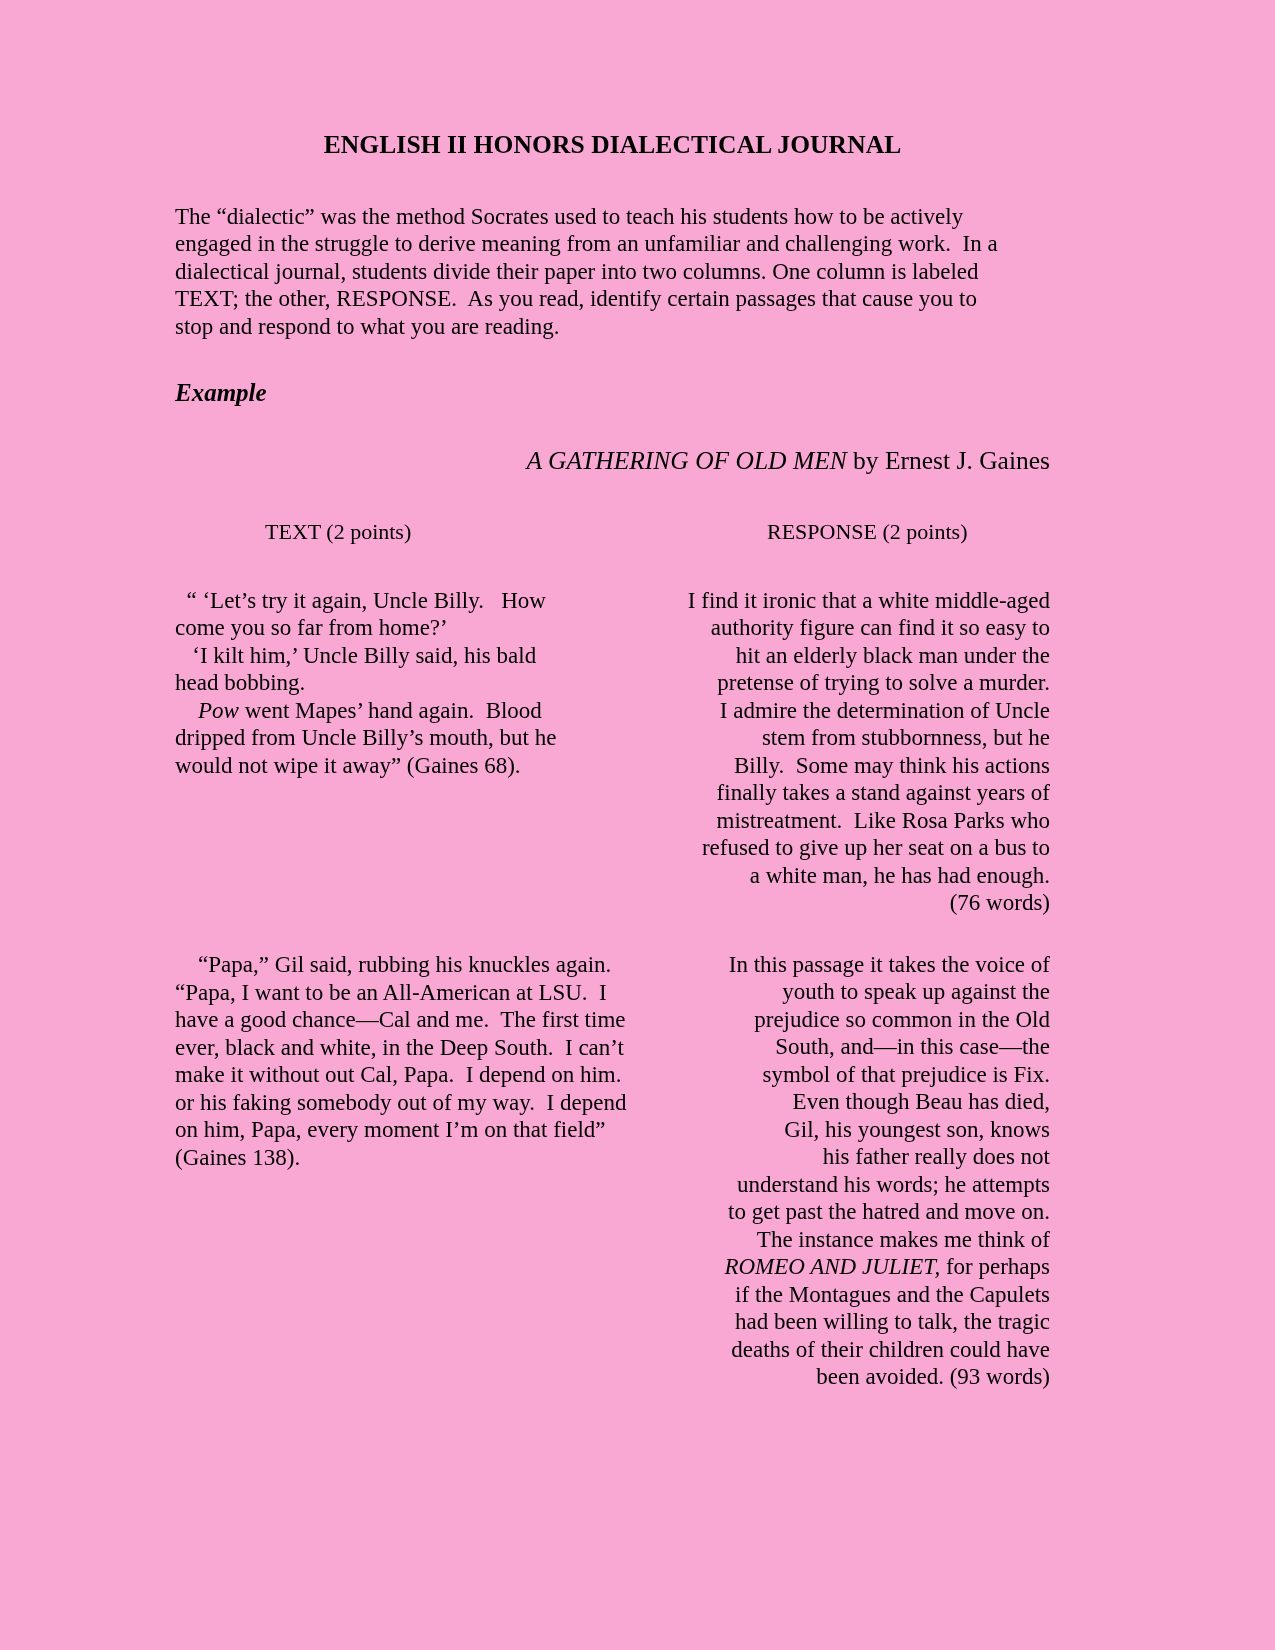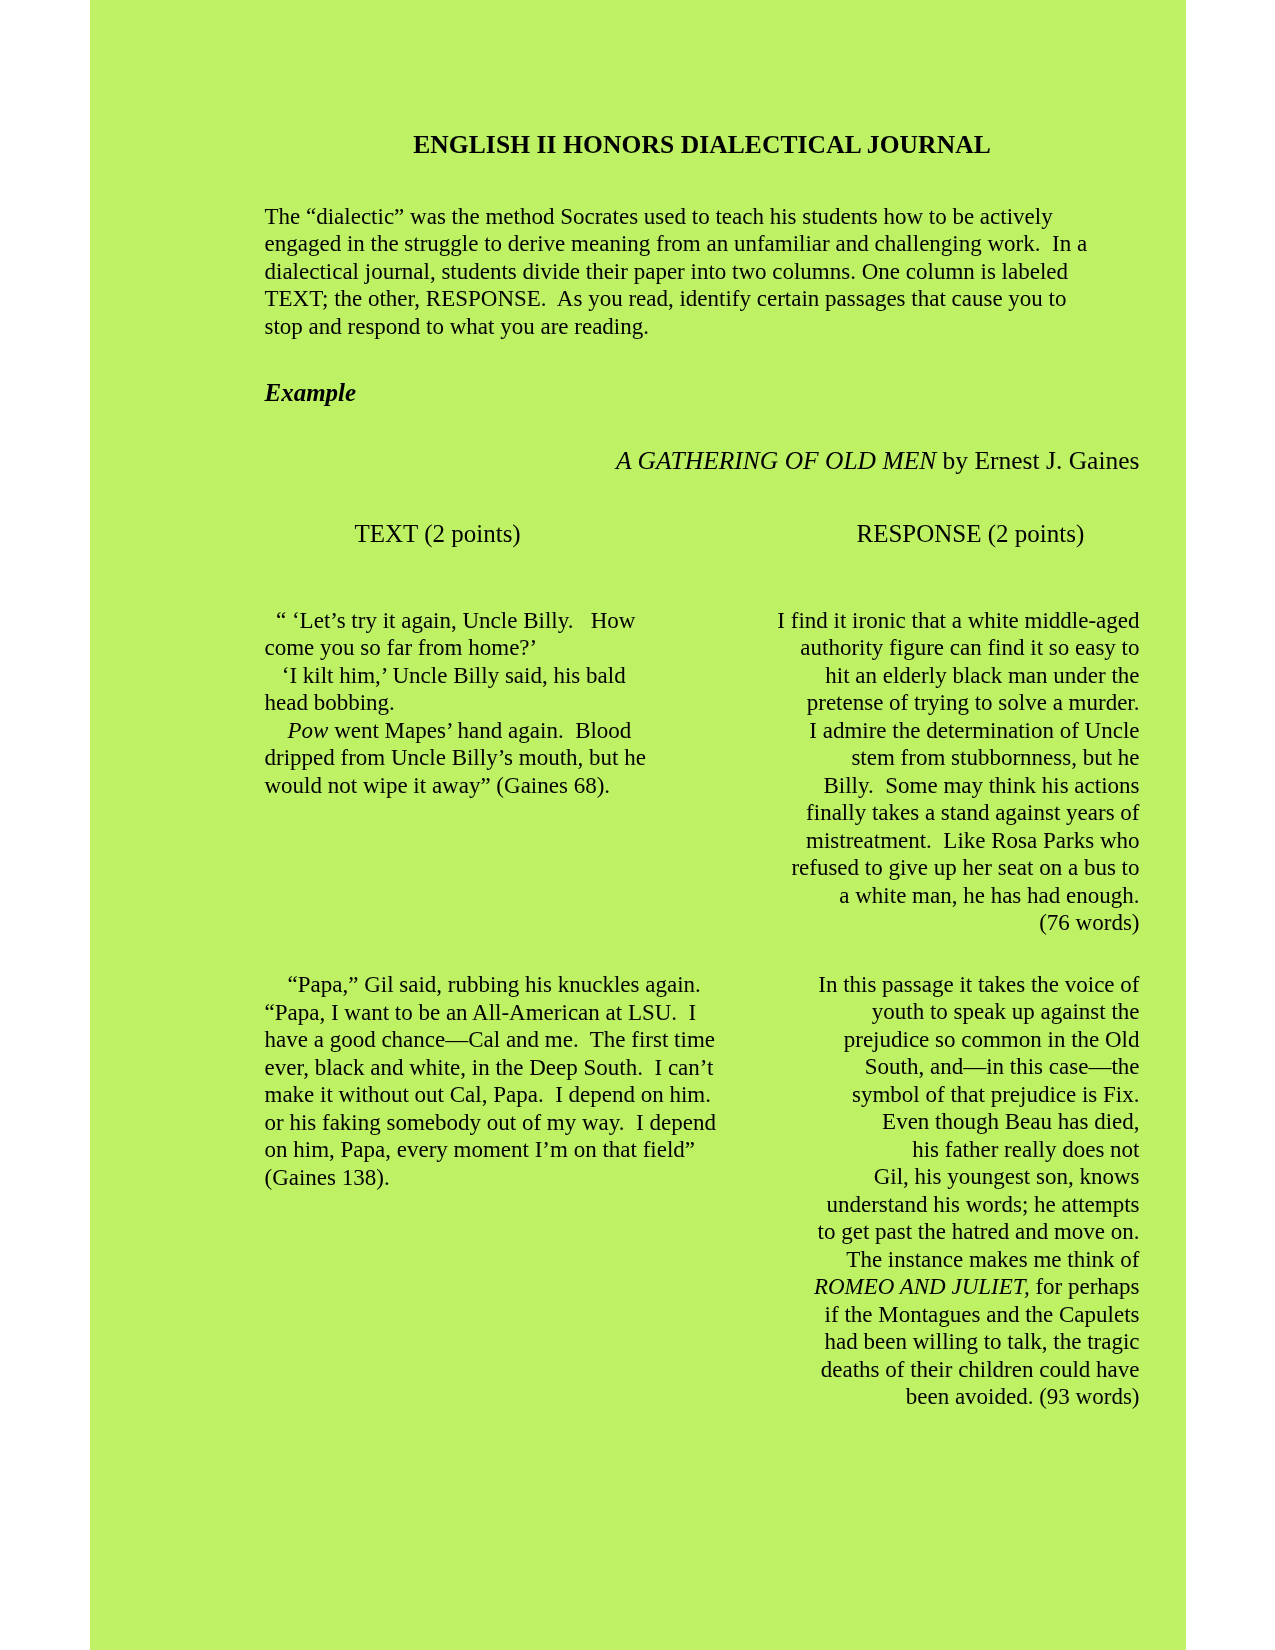--- a/index.html
+++ b/index.html
@@ -7,24 +7,24 @@
     margin: 0;
     padding: 0;
     background: #ffffff;
   }
   body {
     font-family: "Liberation Serif", "DejaVu Serif", serif;
     color: #000000;
   }
   .page {
     position: relative;
-    width: 1096px;
+    width: 1275px;
     height: 1650px;
     margin: 0 auto;
-    background: #bef264;
+    background: #f9a8d4;
     box-sizing: border-box;
     overflow: hidden;
   }
   .content {
     position: absolute;
     left: 175px;
     top: 130px;
     width: 875px;
   }
 
@@ -63,22 +63,22 @@
     margin: 0 0 42px 0;
     line-height: 1.2;
     padding-left: 14px;
   }
   .book-line .title-ital { font-style: italic; }
 
   
   .col-headers {
     position: relative;
     height: 34px;
-    margin: 0 0 54px 0;
-    font-size: 25px;
+    margin: 0 0 34px 0;
+    font-size: 22px;
     line-height: 1.2;
   }
   .col-headers .h-text {
     position: absolute;
     left: 90px;
     top: 0;
     white-space: pre;
   }
   .col-headers .h-resp {
     position: absolute;
@@ -184,22 +184,22 @@
             <span class="ln"><span>  (76 words)</span></span>
           </div>
           <div class="gap-resp"></div>
           <div class="entry">
             <span class="ln"><span> In this passage it takes the voice of</span></span>
             <span class="ln"><span> youth to speak up against the</span></span>
             <span class="ln"><span> prejudice so common in the Old</span></span>
             <span class="ln"><span> South, and—in this case—the</span></span>
             <span class="ln"><span> symbol of that prejudice is Fix.</span></span>
             <span class="ln"><span>  Even though Beau has died,</span></span>
+            <span class="ln"><span> Gil, his youngest son, knows</span></span>
             <span class="ln"><span> his father really does not</span></span>
-            <span class="ln"><span> Gil, his youngest son, knows</span></span>
             <span class="ln"><span> understand his words; he attempts</span></span>
             <span class="ln"><span> to get past the hatred and move on.</span></span>
             <span class="ln"><span> The instance makes me think of</span></span>
             <span class="ln"><span> </span><i>ROMEO AND JULIET,</i><span> for perhaps</span></span>
             <span class="ln"><span> if the Montagues and the Capulets</span></span>
             <span class="ln"><span> had been willing to talk, the tragic</span></span>
             <span class="ln"><span> deaths of their children could have</span></span>
             <span class="ln"><span> been avoided. (93 words)</span></span>
           </div>
         </div>

